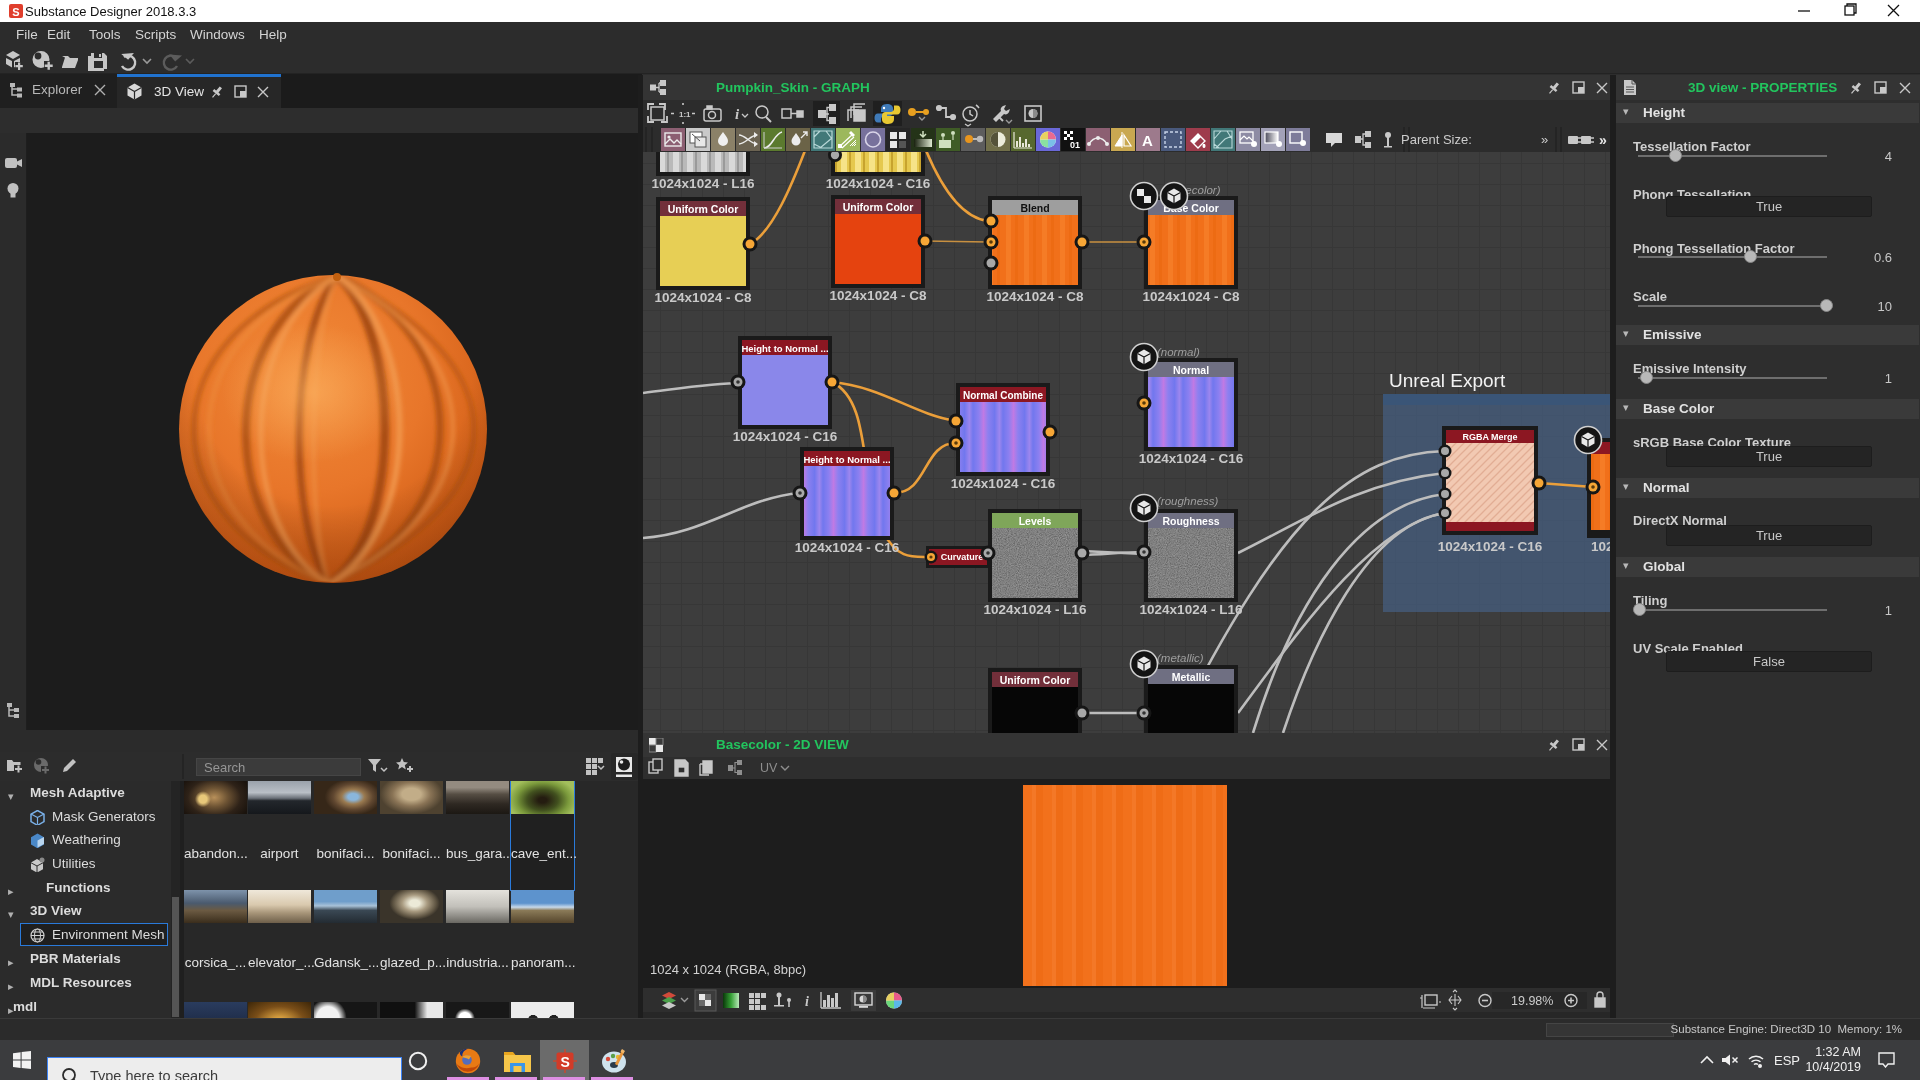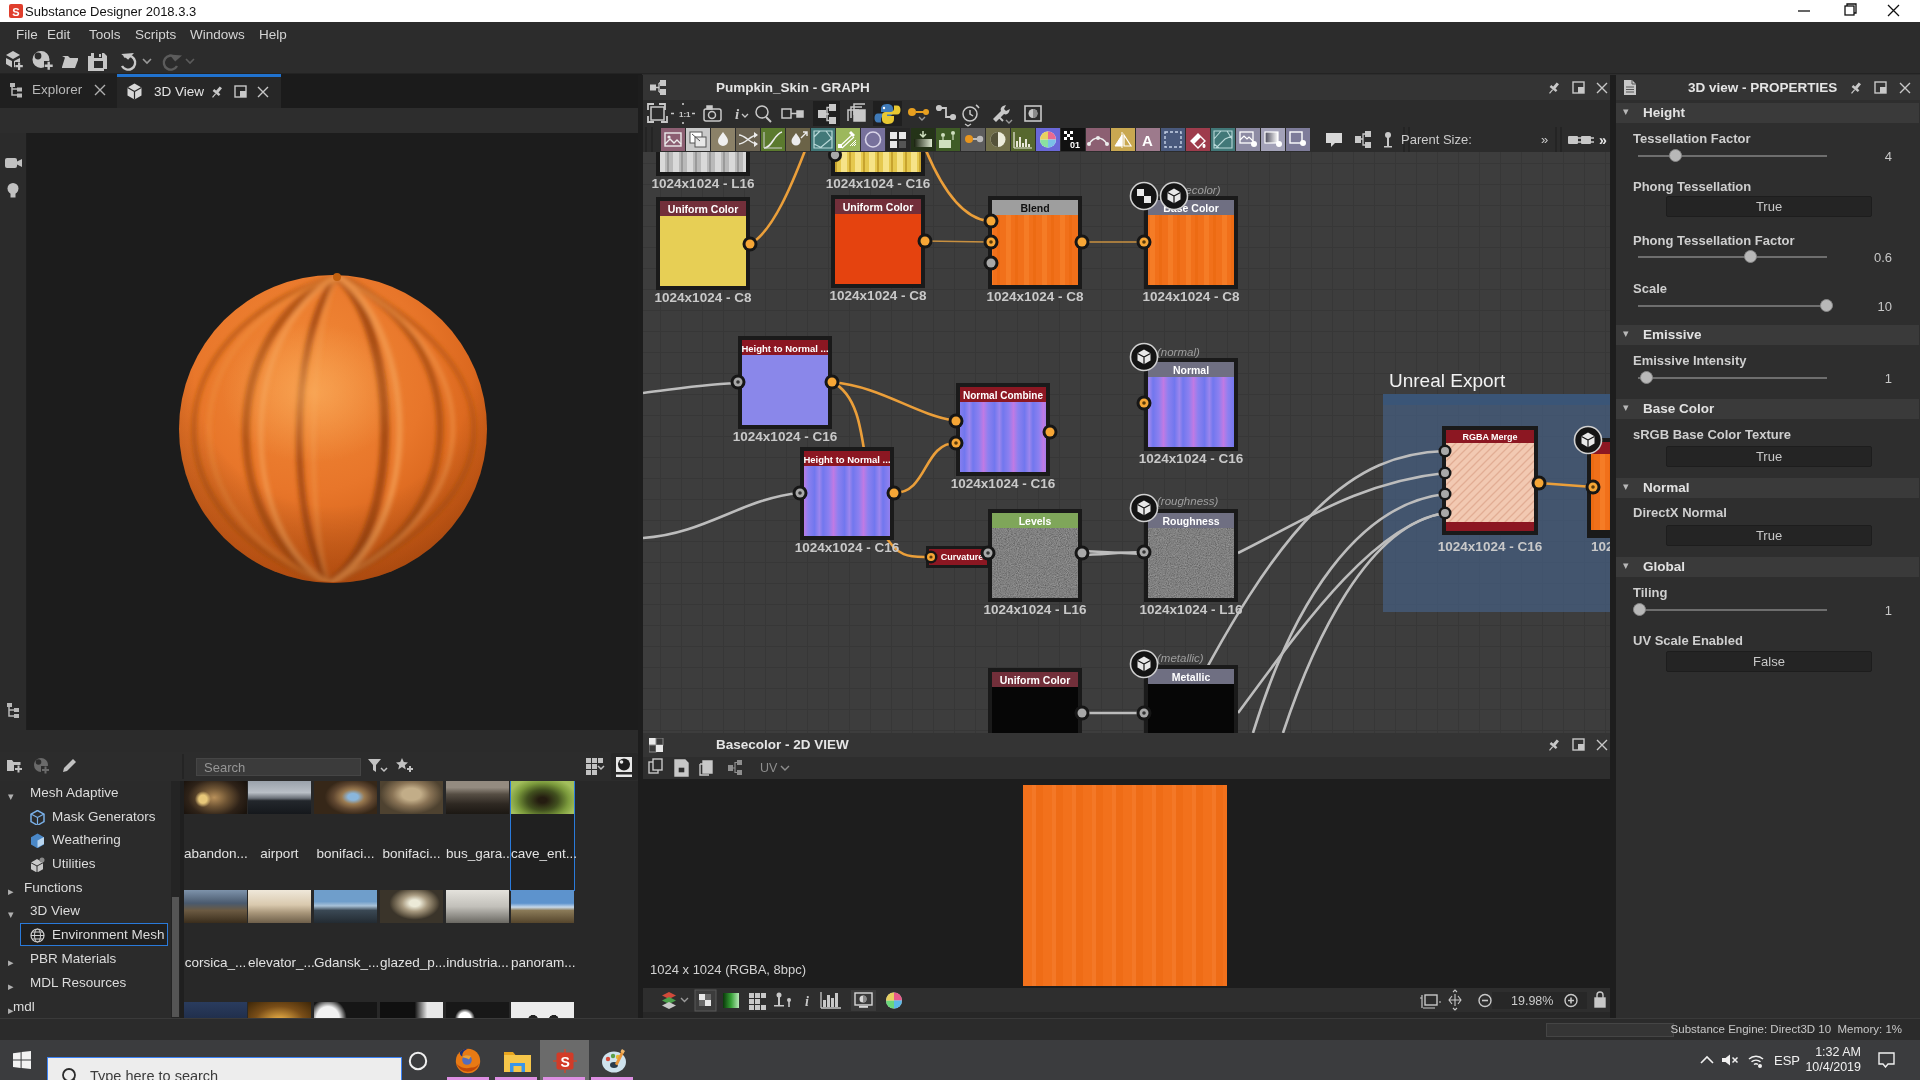--- a/index.html
+++ b/index.html
@@ -21,47 +21,47 @@
 .m3 { position:absolute; top:5px; font-size:12.5px; color:#cccccc; }
 
 #sidebar { left:0; top:133px; width:27px; height:597px; background:#2b2b2b; border-right:1px solid #1e1e1e; }
 #viewport { left:27px; top:133px; width:611px; height:597px; background:#1c1c1c; }
 #library { left:0; top:730px; width:638px; height:288px; background:#2b2b2b; }
 #libhead { position:absolute; left:0; top:0; width:638px; height:22px; background:#323232; }
 #libtools { position:absolute; left:0; top:22px; width:638px; height:29px; background:#2c2c2c; }
 #libtree { position:absolute; left:0; top:51px; width:171px; height:237px; background:#2b2b2b; overflow:hidden; }
 #libthumbs { position:absolute; left:184px; top:51px; width:454px; height:237px; background:#282828; overflow:hidden; }
 .trow { position:relative; height:23.7px; font-size:13.5px; color:#dcdcdc; white-space:nowrap; }
-.trow b { font-weight:normal; }
+.trow b { font-weight:bold; }
 .chev { position:absolute; left:8px; top:5px; width:10px; height:10px; color:#b0b0b0; font-size:11px; }
 .cell { position:absolute; width:63px; }
 .cell .th { width:63px; height:33px; }
 .cell .lb { margin-top:32px; text-align:center; font-size:13.5px; color:#e2e2e2; }
 
 #gpanel { left:643px; top:75px; width:967px; height:658px; background:#2c2c2c; }
 #ghead { position:absolute; left:0; top:0; width:967px; height:25px; background:#343434; }
 #gtool1 { position:absolute; left:0; top:25px; width:967px; height:27px; background:#2c2c2c; }
 #gtool2 { position:absolute; left:0; top:52px; width:967px; height:25px; background:#2c2c2c; }
 #gcanvas { position:absolute; left:0; top:77px; width:967px; height:581px; background:#3d3d3d;
   background-image:linear-gradient(#373737 1px, transparent 1px),linear-gradient(90deg,#373737 1px, transparent 1px);
   background-size:21px 21px; background-position:-4px -10px; }
-.ptitle { font-weight:bold; font-size:13.5px; color:#e5e5e5; position:absolute; top:5px;padding-left:44px; }
+.ptitle { font-weight:bold; font-size:13.5px; color:#22c55e; position:absolute; top:5px;padding-left:44px; }
 
 #v2d { left:643px; top:733px; width:967px; height:287px; background:#2e2e2e; }
 #v2dhead { position:absolute; left:0; top:0; width:967px; height:24px; background:#343434; }
 #v2dtool { position:absolute; left:0; top:24px; width:1159px; height:22px; background:#2e2e2e; }
 #v2dcanvas { position:absolute; left:0; top:46px; width:967px; height:209px; background:#1d1d1d; }
 #v2dbottom { position:absolute; left:0; top:255px; width:967px; height:25px; background:#2e2e2e; }
 
 #props { left:1612px; top:75px; width:308px; height:945px; background:#2e2e2e; }
 #phead { position:absolute; left:0; top:0; width:308px; height:25px; background:#343434; }
 .sect { position:absolute; left:1px; width:306px; height:20px; background:#3a3a3a; }
 .sect span { position:absolute; left:30px; top:2px; font-weight:bold; font-size:13.5px; color:#e2e2e2; }
 .sect i { position:absolute; left:10px; top:2px; font-style:normal; color:#b8b8b8; font-size:11px; }
-.plabel { position:absolute; left:21px; font-weight:bold; font-size:13px; color:#cfcfcf; }
+.plabel { position:absolute; left:21px; font-weight:bold; font-size:13px; color:#cfcfcf;margin-top:8px; }
 .pval { position:absolute; right:28px; font-size:13px; color:#c8c8c8; }
 .pbtn { position:absolute; left:54px; width:206px; height:21px; background:#242424; border:1px solid #1d1d1d; border-radius:2px; text-align:center; font-size:13px; color:#c8c8c8; line-height:20px; }
 .strack { position:absolute; left:26px; width:189px; height:2px; background:#6e6e6e; }
 .shandle { position:absolute; width:13px; height:13px; border-radius:50%; background:#b8b8b8; border:1px solid #888; }
 
 #statusbar { left:0; top:1018px; width:1920px; height:22px; background:#2b2b2b; border-top:1px solid #3a3a3a; }
 #taskbar { left:0; top:1040px; width:1920px; height:40px; background:#3b3c3e; }
 </style>
 </head>
 <body>
@@ -278,21 +278,21 @@
           </svg><span style="margin-left:52px">Mask Generators</span></div>
   <div class="trow" style="padding-top:4px"><svg class="ico" style="left:30px;top:5px" width="15" height="15">
             <path d="M7.5 0.5 l6.5 3.7 v7.4 l-6.5 3.7 -6.5-3.7 v-7.4z" fill="#4a88c8"></path>
             <path d="M7.5 7.5 l6.5-3.5 v7 l-6.5 3.5z" fill="#b8d4ee"></path>
           </svg><span style="margin-left:52px">Weathering</span></div>
   <div class="trow" style="padding-top:4px"><svg class="ico" style="left:30px;top:5px" width="16" height="15">
             <path d="M7 2 l6 3.4 v6.8 l-6 3.4 -6-3.4 v-6.8z" fill="#c8c8c8"></path>
             <path d="M7 9 l6-3.2 M7 9 l-6-3.2 M7 9 v6" stroke="#2b2b2b" stroke-width="1"></path>
             <circle cx="12" cy="3" r="2.5" fill="#8a8a8a"></circle>
           </svg><span style="margin-left:52px">Utilities</span></div>
-  <div class="trow" style="padding-top:4px"><span class="chev" style="top:9px">▸</span><b style="margin-left:24px">Functions</b></div>
+  <div class="trow" style="padding-top:4px"><span class="chev" style="top:9px">▸</span><b style="margin-left:46px">Functions</b></div>
   <div class="trow" style="padding-top:4px"><span class="chev" style="top:9px">▾</span><b style="margin-left:30px">3D View</b></div>
   <div class="trow" style="height:24px">
           <div style="position:absolute;left:20px;top:0;width:148px;height:23px;background:#1f1f1f;border:1px solid #2a7ada"></div>
           <svg class="ico" style="left:30px;top:5px" width="15" height="15">
             <circle cx="7.5" cy="7.5" r="6.5" fill="none" stroke="#d0d0d0" stroke-width="1.2"></circle>
             <ellipse cx="7.5" cy="7.5" rx="3" ry="6.5" fill="none" stroke="#d0d0d0" stroke-width="1"></ellipse>
             <path d="M1 7.5 h13 M2.2 4 h10.6 M2.2 11 h10.6" stroke="#d0d0d0" stroke-width="1"></path>
           </svg>
           <span style="position:absolute;left:52px;top:4px">Environment Mesh</span>
         </div>

